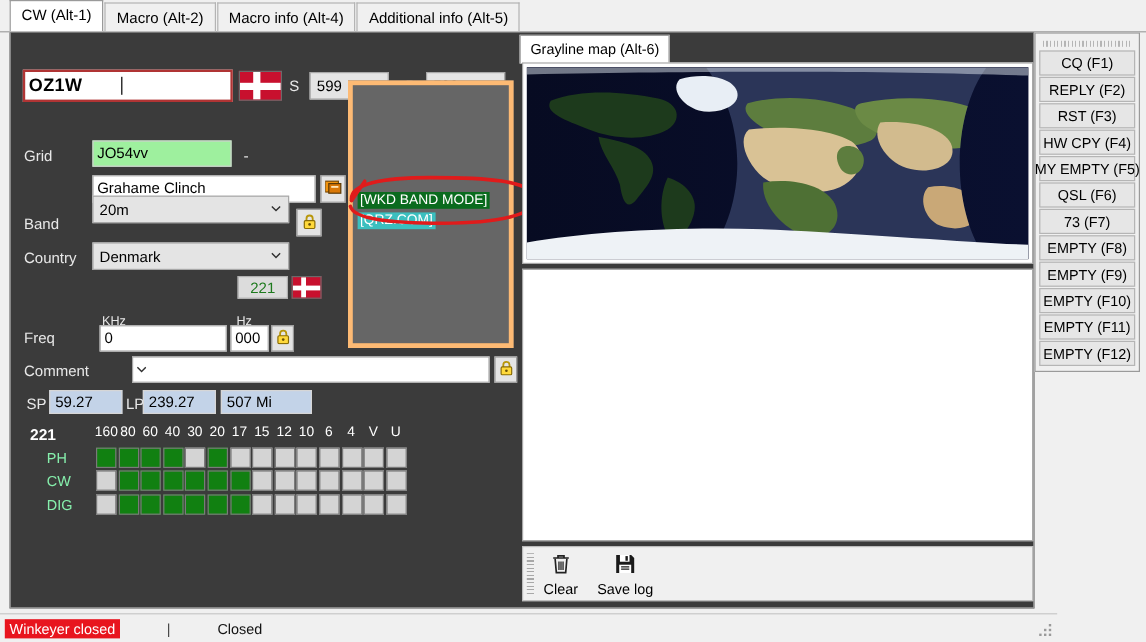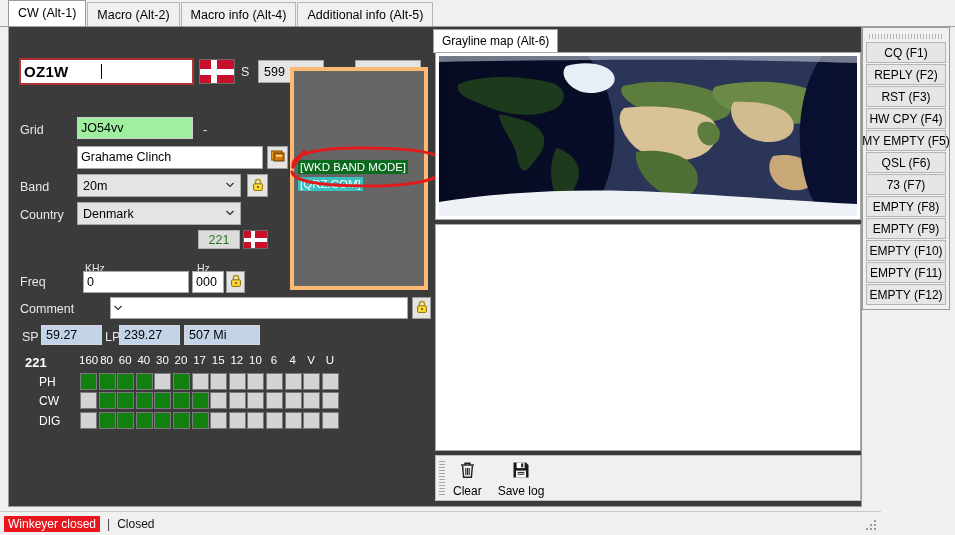--- a/index.html
+++ b/index.html
@@ -162,21 +162,21 @@
   }
 
   
   .matrix { position: absolute; left: 16px; top: 327px; }
   .mx-count {
     position: absolute; left: 0; top: 1px;
     color: #ffffff; font-size: 13px; font-weight: bold;
   }
   .mx-rowlabel {
     position: absolute; left: 14px;
-    color: #ffffff; font-size: 12px;
+    color: #86efac; font-size: 12px;
   }
   .mx-collabel {
     position: absolute;
     color: #ffffff; font-size: 11.5px; text-align: center;
     width: 18px;
   }
   .mx-cell {
     position: absolute; width: 17px; height: 17px;
     border: 1px solid #7a7a7a;
   }
@@ -253,20 +253,21 @@
     cursor: default; white-space: nowrap;
   }
 
   
   .statusbar {
     position: absolute; left: 0; bottom: 0; width: 881px; height: 24px;
     background: #f0f0f0;
     border-top: 1px solid #c8c8c8;
     display: flex; align-items: center;
     padding-left: 4px;
+    gap: 32px;
   }
   .status-badge {
     background: #e8151e; color: #ffffff;
     font-size: 12px; padding: 1px 4px;
   }
   .status-sep { color: #444; margin: 0 7px; font-size: 12px; }
   .status-text { color: #111; font-size: 12px; }
   .resize-grip {
     position: absolute; right: 3px; bottom: 3px;
     width: 13px; height: 13px;
@@ -344,21 +345,21 @@
         <span>
           <svg width="14" height="12" viewBox="0 0 14 12">
             <rect x="0" y="1" width="11" height="9" fill="#f0930e" stroke="#7a4a05" stroke-width="1"></rect>
             <rect x="3" y="3" width="10" height="8" fill="#d97706" stroke="#5c3a05" stroke-width="1"></rect>
             <rect x="5" y="5" width="6" height="1.5" fill="#ffe6b8"></rect>
           </svg>
         </span>
       </div>
 
       <div class="lbl" style="left:11px; top:153px;">Band</div>
-      <div class="combo" style="left:68px; top:147px; width:164px; height:23px;">
+      <div class="combo" style="left:68px; top:136px; width:164px; height:23px;">
         <span>20m</span>
         <span class="chev">
             <svg width="8" height="8" viewBox="0 0 8 8">
               <path d="M0.5 2 L4 5.5 L7.5 2" fill="none" stroke="#303030" stroke-width="1.2"></path>
             </svg>
           </span>
       </div>
       <div class="lockbtn" style="left:238px; top:147px; width:21px; height:23px;">
         <span>
           <svg width="12" height="13" viewBox="0 0 12 13">

